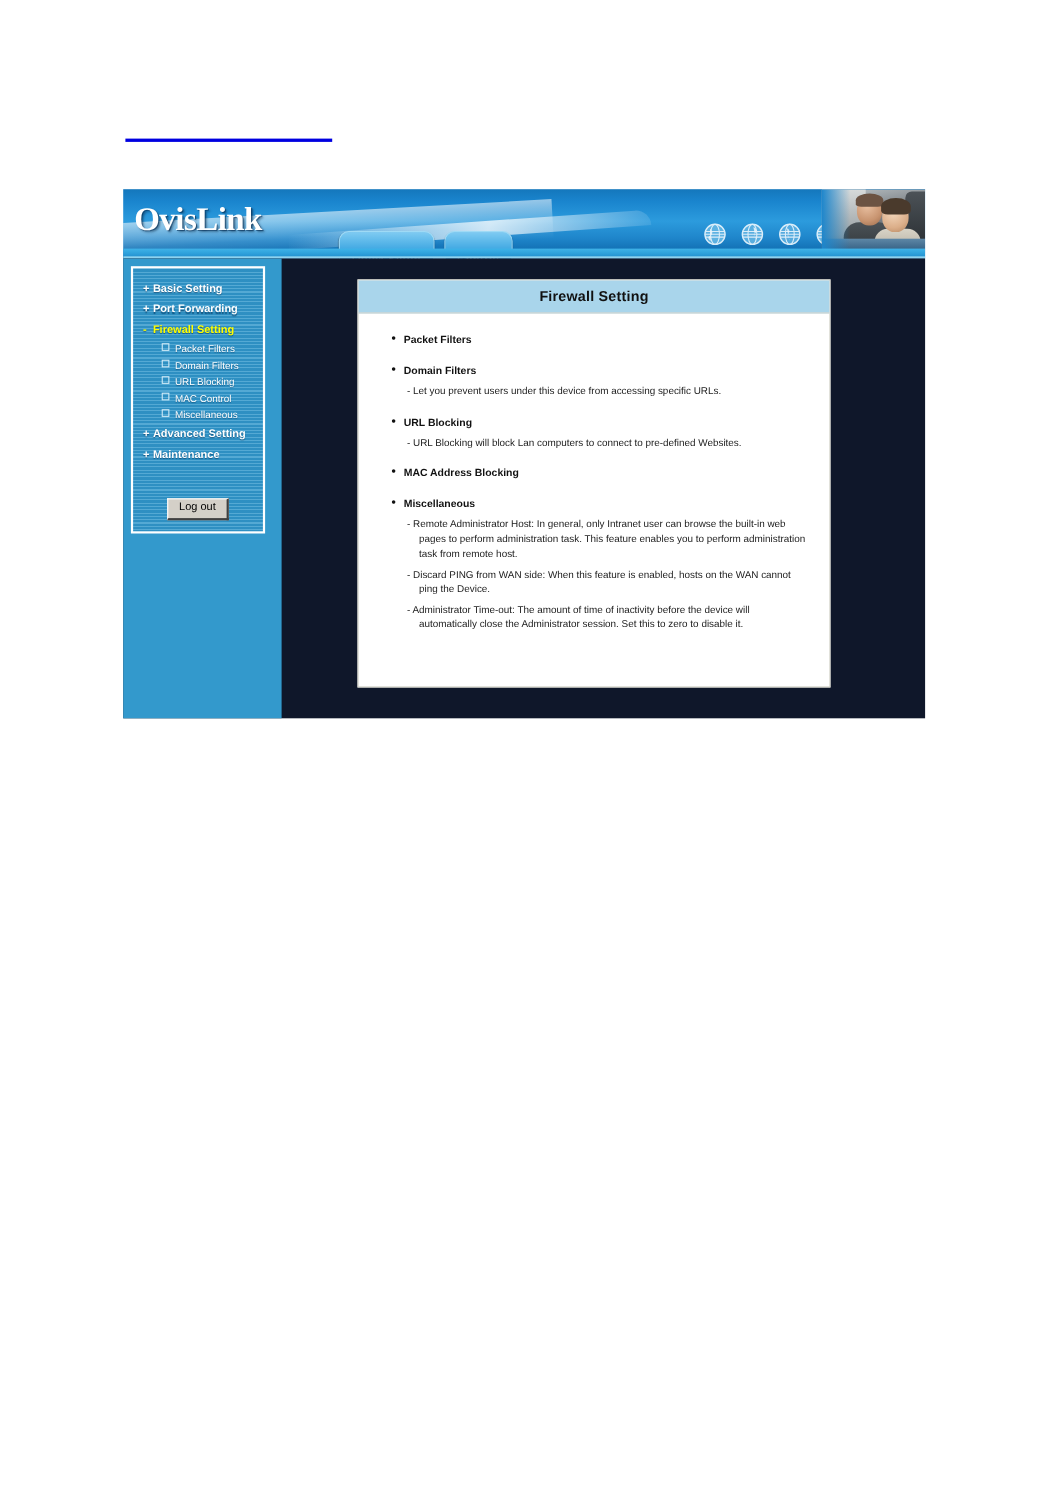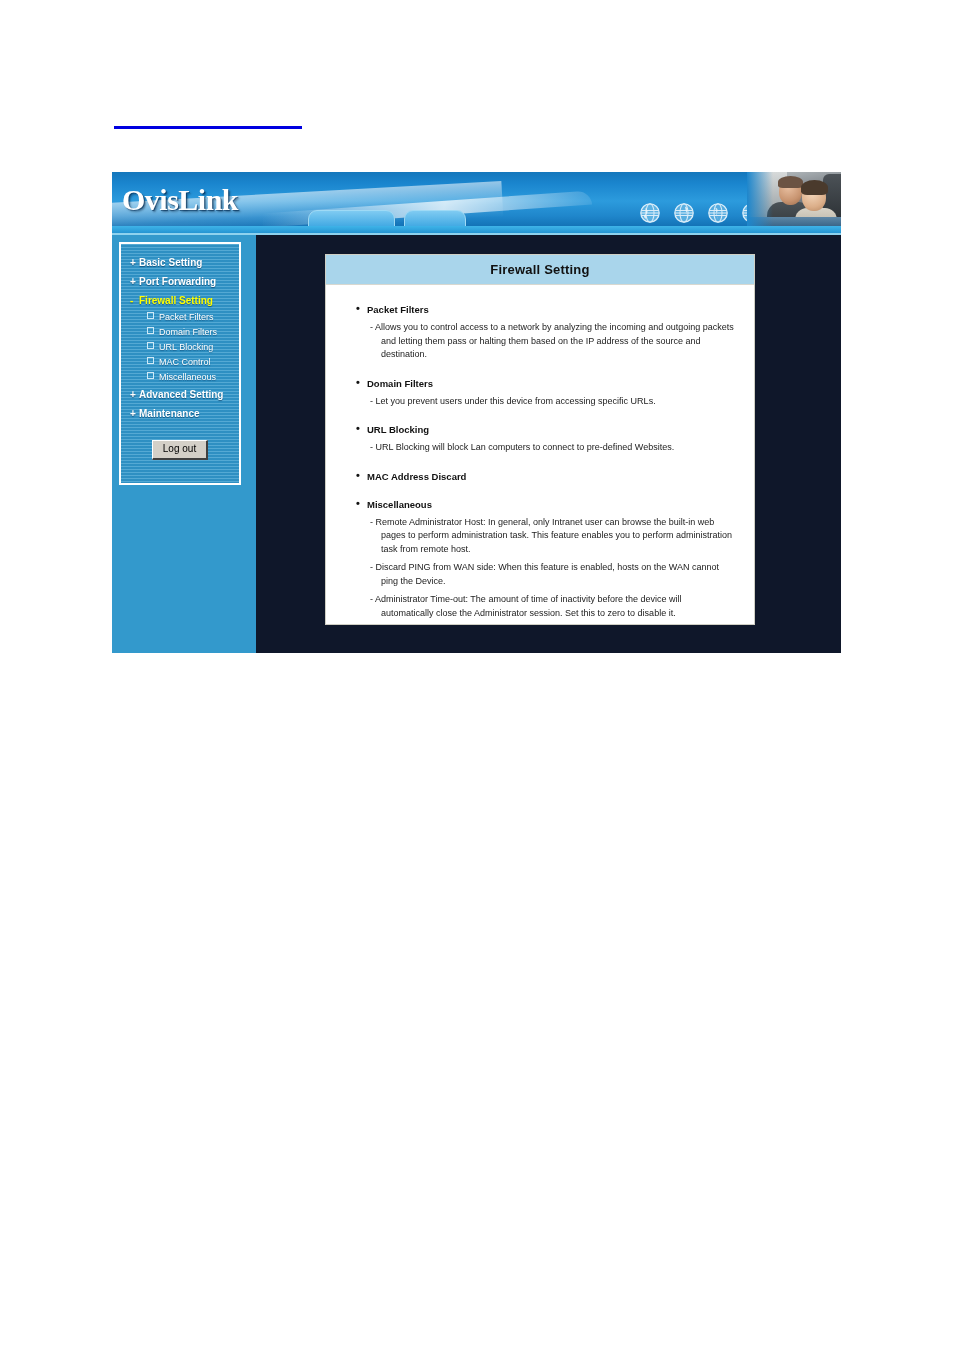--- a/index.html
+++ b/index.html
@@ -260,21 +260,21 @@
   .nav-sub .sq {
     display: inline-block;
     width: 5px; height: 5px;
     border: 1px solid #CFEAF7;
     margin-right: 5px;
     vertical-align: 1px;
   }
 
   .logout-wrap {
     text-align: center;
-    margin-top: 15px;
+    margin-top: 28px;
   }
   .logout-btn {
     display: inline-block;
     font-family: "Liberation Sans", sans-serif;
     font-size: 10px;
     color: #000000;
     background: #D4D0C8;
     border-top: 1px solid #FFFFFF;
     border-left: 1px solid #FFFFFF;
     border-right: 2px solid #404040;
@@ -449,35 +449,34 @@
         </div>
       </div>
     </div>
 
     <div class="content-panel">
       <div class="panel-title">Firewall Setting</div>
       <div class="panel-inner">
 
         <div class="sec">
           <div class="sec-head">Packet Filters</div>
-          <div class="sec-line">- Allows you to control access to a network by analyzing the incoming and outgoing packets and letting them pass or halting them based on the IP address of the source and destination.</div>
         </div>
 
         <div class="sec">
           <div class="sec-head">Domain Filters</div>
           <div class="sec-line">- Let you prevent users under this device from accessing specific URLs.</div>
         </div>
 
         <div class="sec">
           <div class="sec-head">URL Blocking</div>
           <div class="sec-line">- URL Blocking will block Lan computers to connect to pre-defined Websites.</div>
         </div>
 
         <div class="sec">
-          <div class="sec-head">MAC Address Discard</div>
+          <div class="sec-head">MAC Address Blocking</div>
         </div>
 
         <div class="sec">
           <div class="sec-head">Miscellaneous</div>
           <div class="sec-line">- Remote Administrator Host: In general, only Intranet user can browse the built-in web pages to perform administration task. This feature enables you to perform administration task from remote host.</div>
           <div class="sec-line">- Discard PING from WAN side: When this feature is enabled, hosts on the WAN cannot ping the Device.</div>
           <div class="sec-line">- Administrator Time-out: The amount of time of inactivity before the device will automatically close the Administrator session. Set this to zero to disable it.</div>
         </div>
 
       </div>

